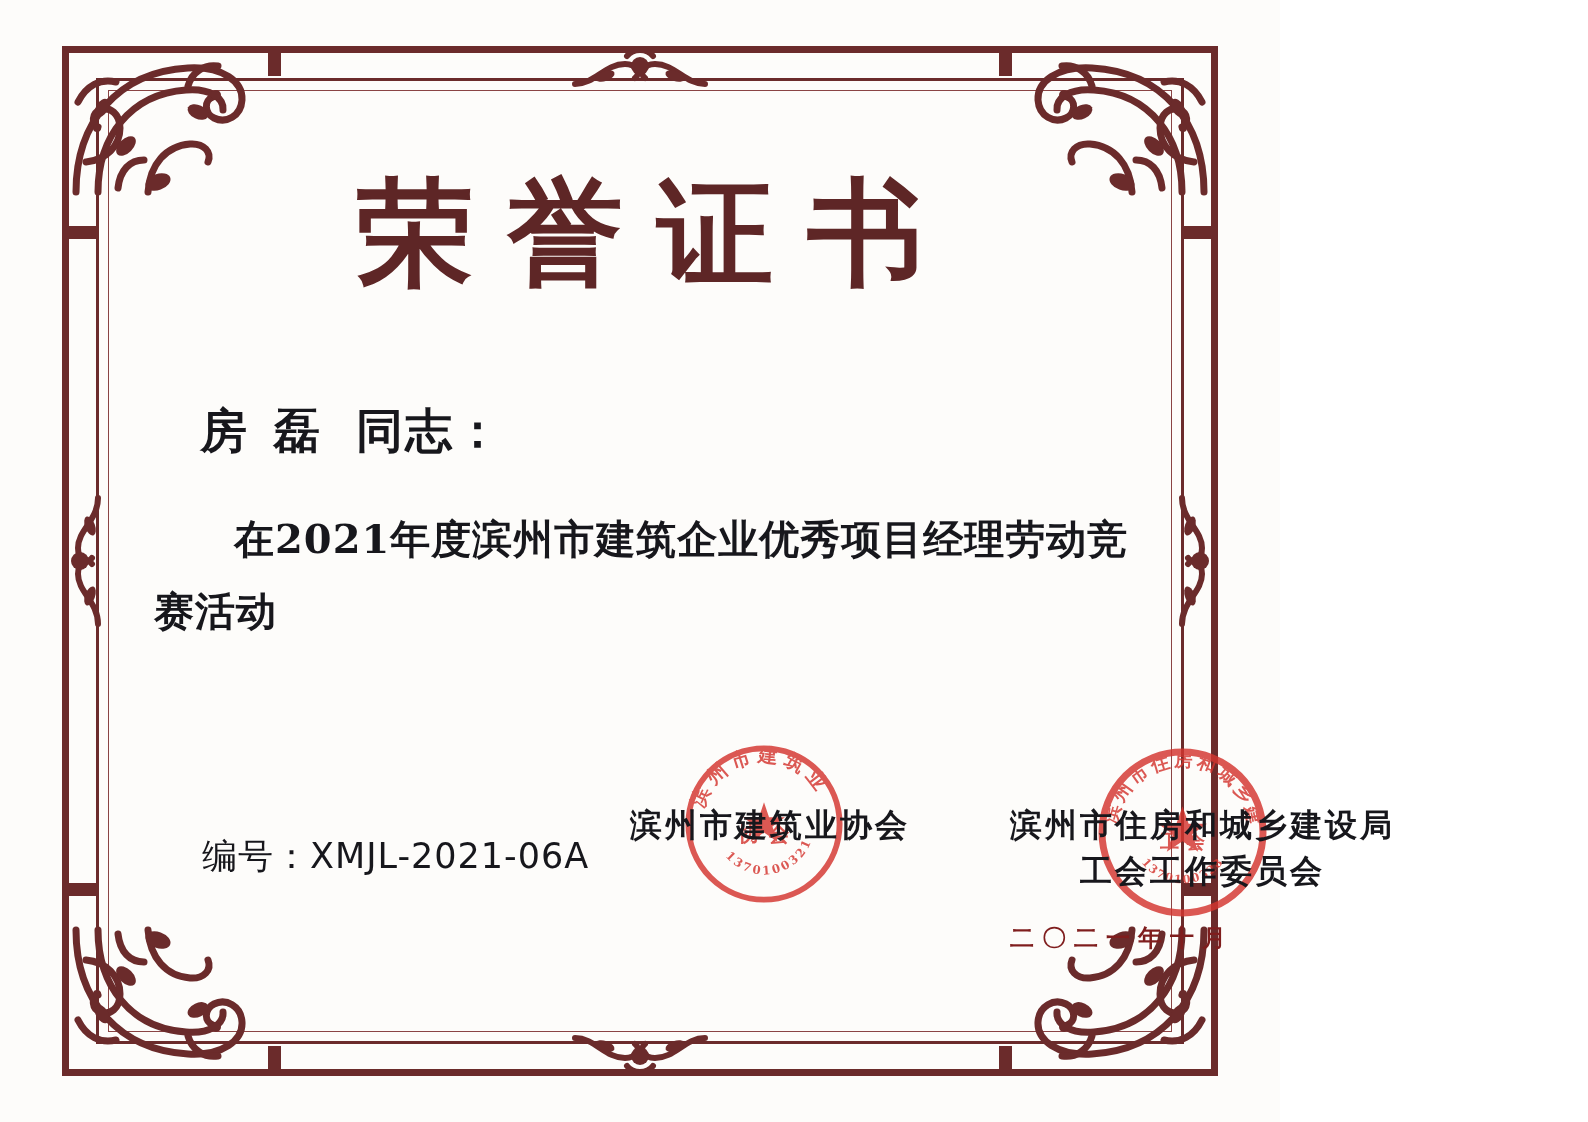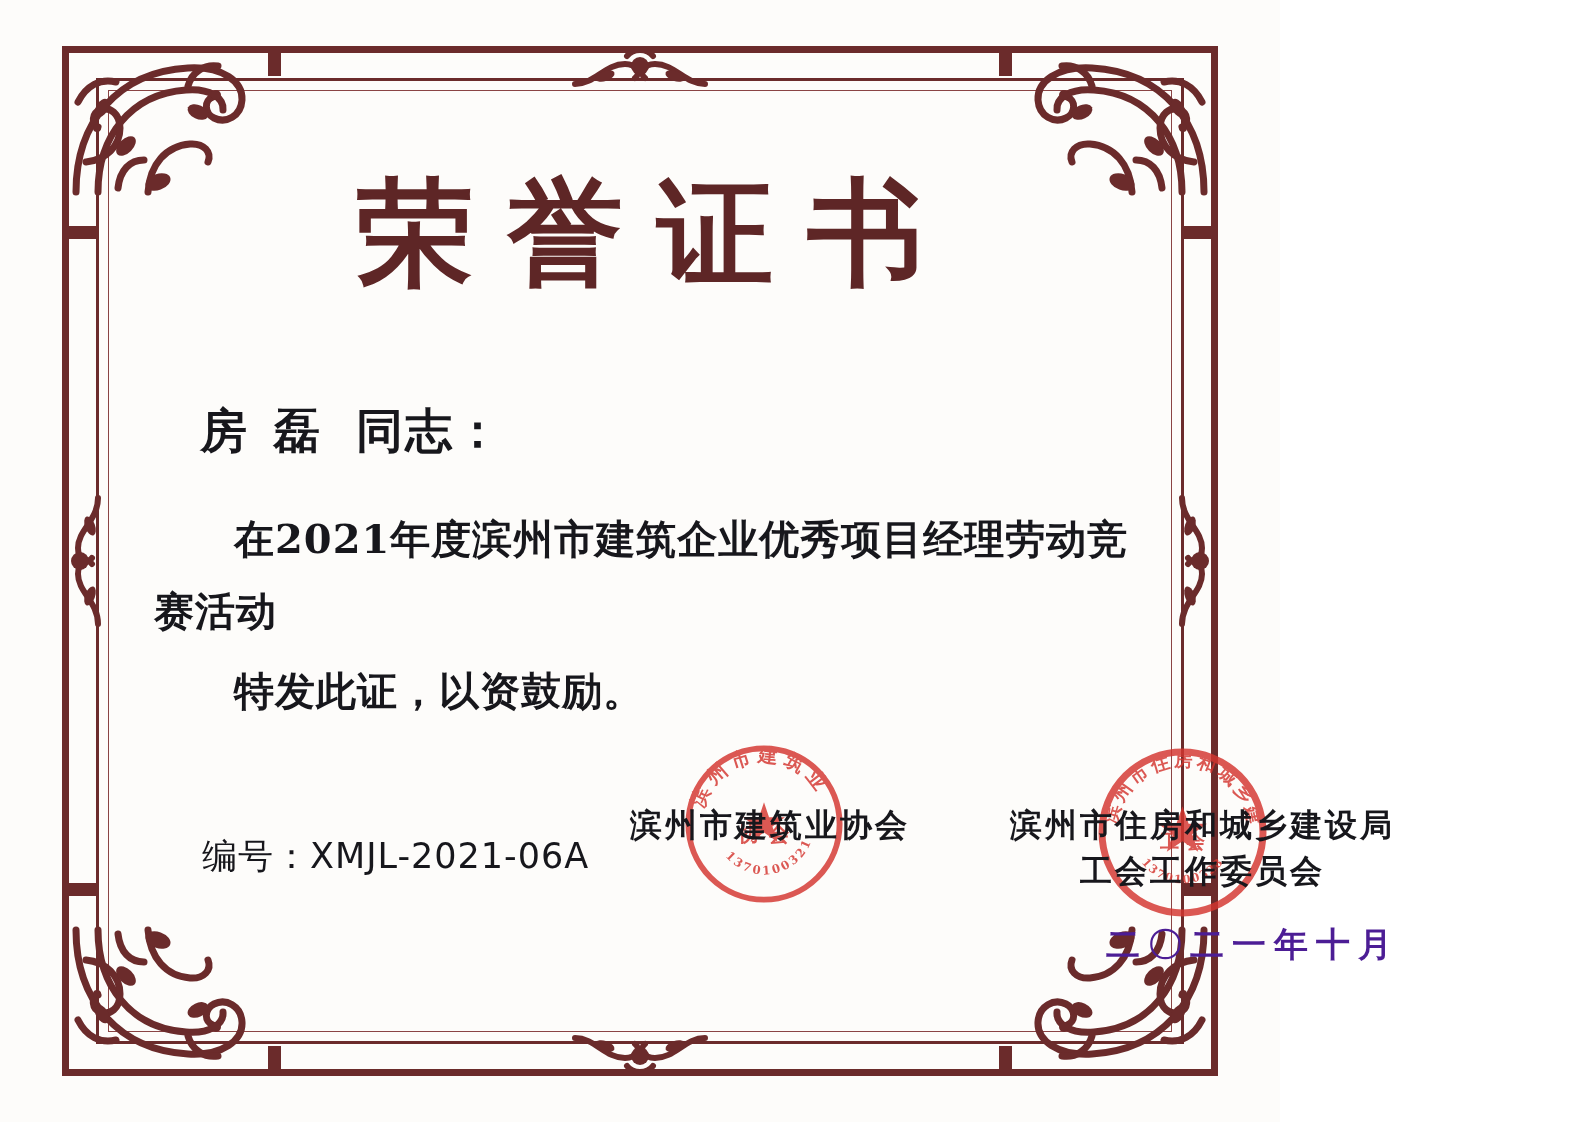--- a/index.html
+++ b/index.html
@@ -170,26 +170,26 @@
     white-space: nowrap;
   }
   .sig-left  { left: 120px; top: 52px; }
   .sig-right { left: 500px; top: 52px; }
 
   .date-line {
     position: absolute;
     left: 500px;
     top: 172px;
     width: 390px;
-    text-align: right;
+    text-align: left;
     font-family: "DejaVu Serif", "Liberation Serif", serif;
     font-weight: bold;
-    font-size: 34px;
+    font-size: 24px;
     letter-spacing: 8px;
-    color: #4c1d95;
+    color: #7f1d1d;
     white-space: nowrap;
   }
 
   
   .seal {
     position: absolute;
     border-radius: 50%;
     opacity: 0.82;
     pointer-events: none;
   }
@@ -370,21 +370,20 @@
   <div class="content">
 
     <div class="title">荣誉证书</div>
 
     <div class="recipient">
       <span class="name">房磊</span><span>同志：</span>
     </div>
 
     <div class="body-text">
       <p class="indent">在2021年度滨州市建筑企业优秀项目经理劳动竞赛活动</p>
-      <p class="indent">特发此证，以资鼓励。</p>
     </div>
 
     <div class="sig-area">
 
       <div class="seal seal-left">
         <svg viewBox="0 0 200 200" xmlns="http://www.w3.org/2000/svg">
           <defs>
             <path id="arcA" d="M 26,100 A 74,74 0 0 1 174,100"></path>
             <path id="arcA2" d="M 40,100 A 60,60 0 0 0 160,100"></path>
           </defs>

